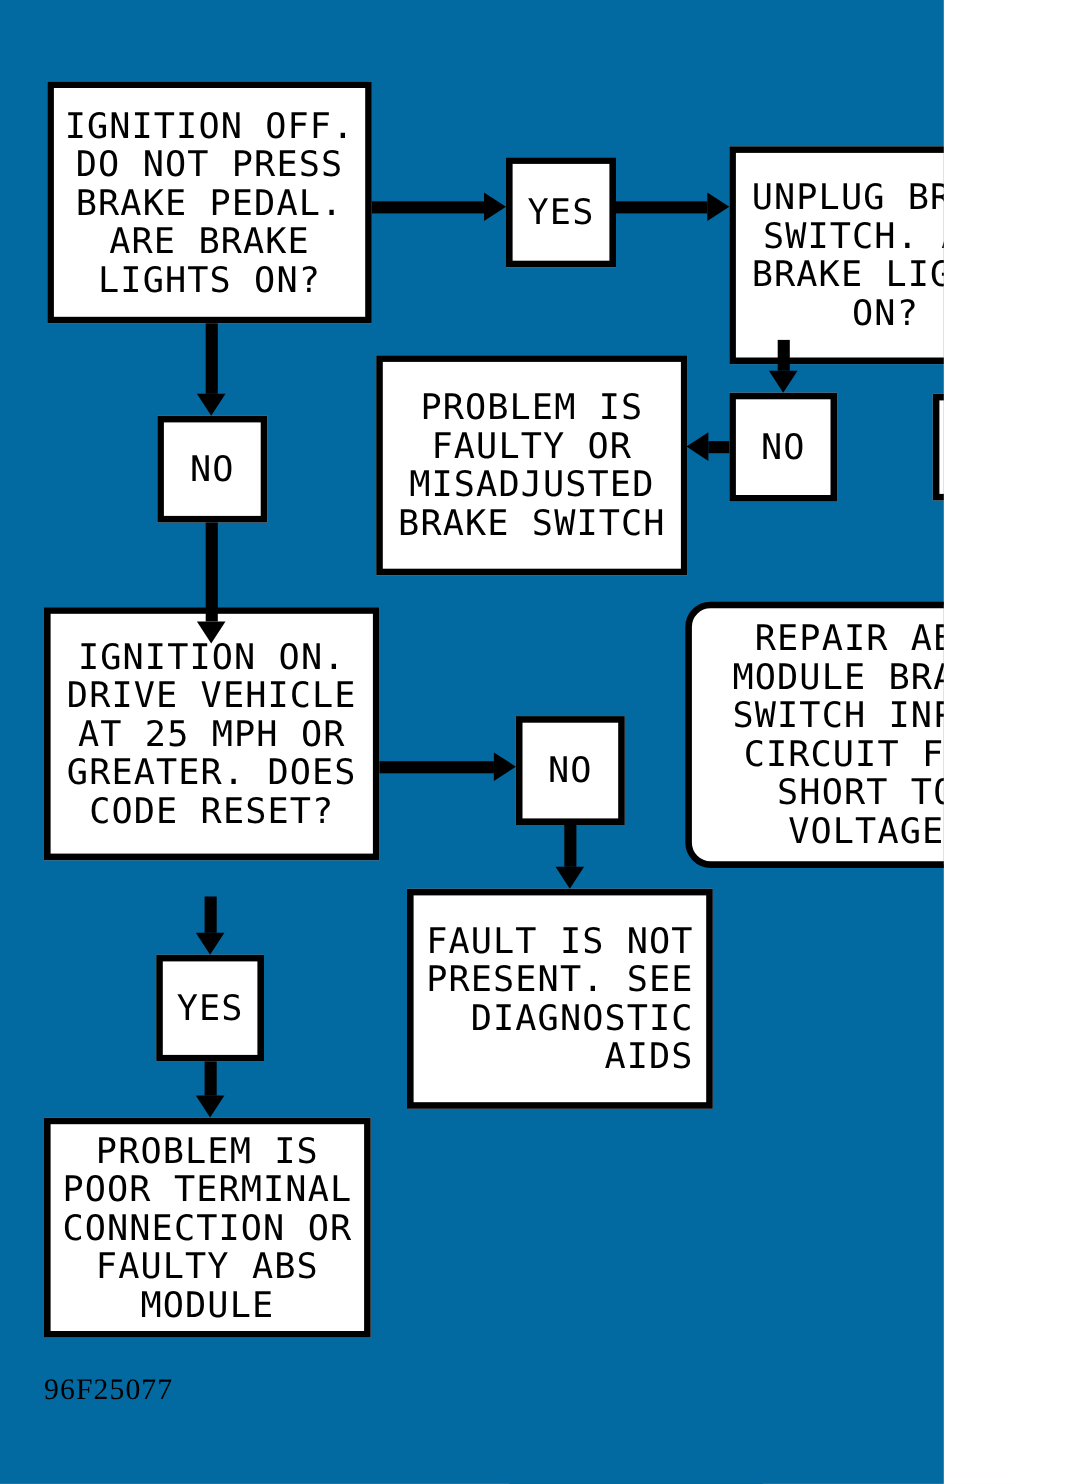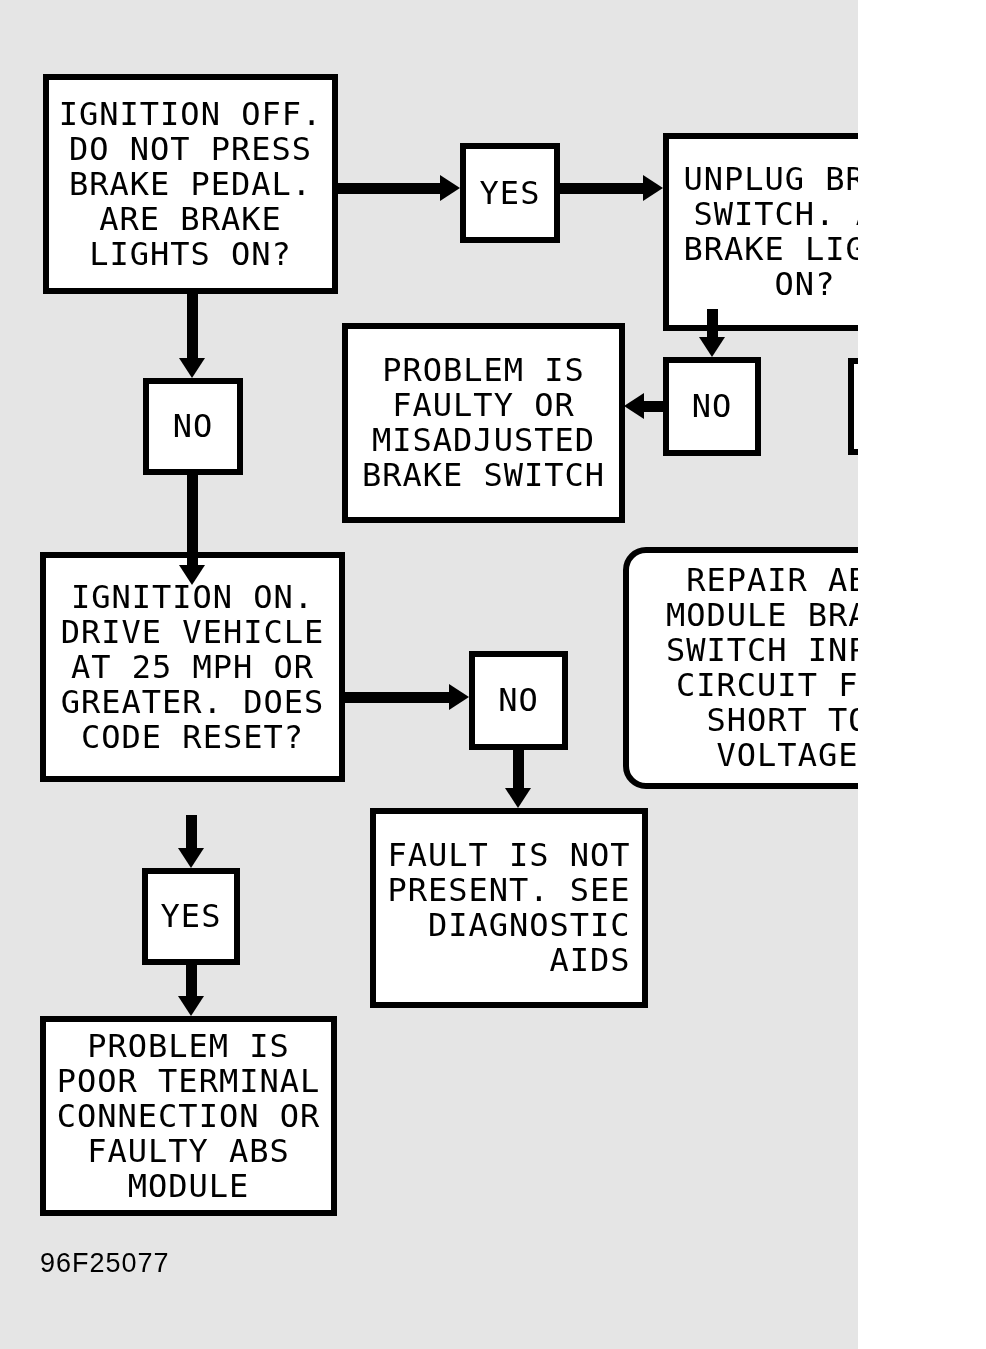--- a/index.html
+++ b/index.html
@@ -1,21 +1,21 @@
 <!DOCTYPE html>
 <html><head>
 <meta charset="utf-8">
 <style>
   * { margin: 0; padding: 0; box-sizing: border-box; }
   html, body { background: #ffffff; }
   .page {
     position: relative;
     width: 858px;
     height: 1349px;
-    background: #e5e5e5;
+    background: #0369a1;
     color: #000000;
     font-family: "DejaVu Sans Mono", monospace;
     overflow: hidden;
   }
   .node {
     position: absolute;
     border: 6px solid #000000;
     background: #ffffff;
     display: flex;
     align-items: center;
@@ -30,21 +30,21 @@
   }
   .shaft { position: absolute; background: #000000; }
   .head  { position: absolute; width: 0; height: 0; }
   .head.down  { border-left: 13px solid transparent; border-right: 13px solid transparent; border-top: 20px solid #000000; }
   .head.right { border-top: 13px solid transparent; border-bottom: 13px solid transparent; border-left: 20px solid #000000; }
   .head.left  { border-top: 13px solid transparent; border-bottom: 13px solid transparent; border-right: 20px solid #000000; }
   .figure-code {
     position: absolute;
     left: 40px;
     top: 1248px;
-    font-family: Liberation Sans, sans-serif;
+    font-family: Liberation Serif, serif;
     font-size: 27px;
     letter-spacing: 1px;
   }
 </style>
 </head>
 <body>
 
 <div class="page">
 
   <div class="node" style="left:43px; top:74px; width:295px; height:220px;">

